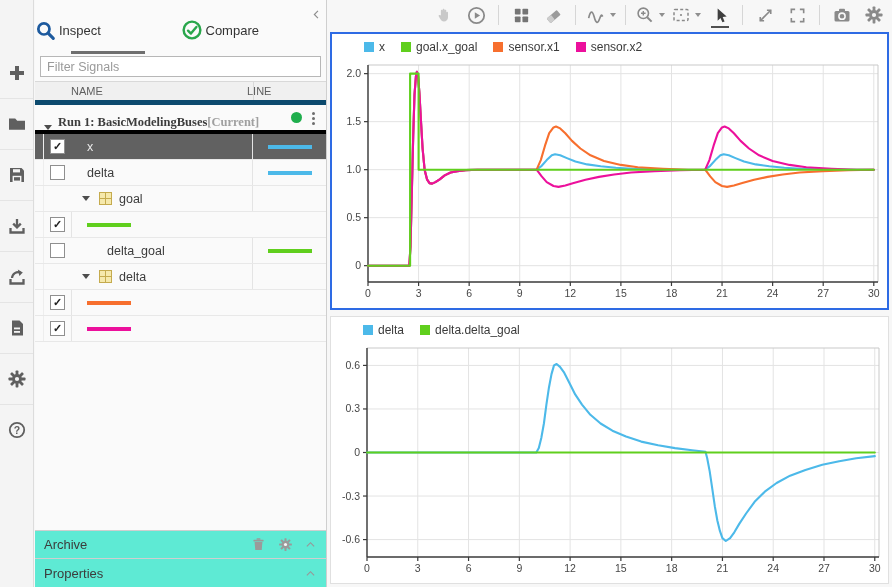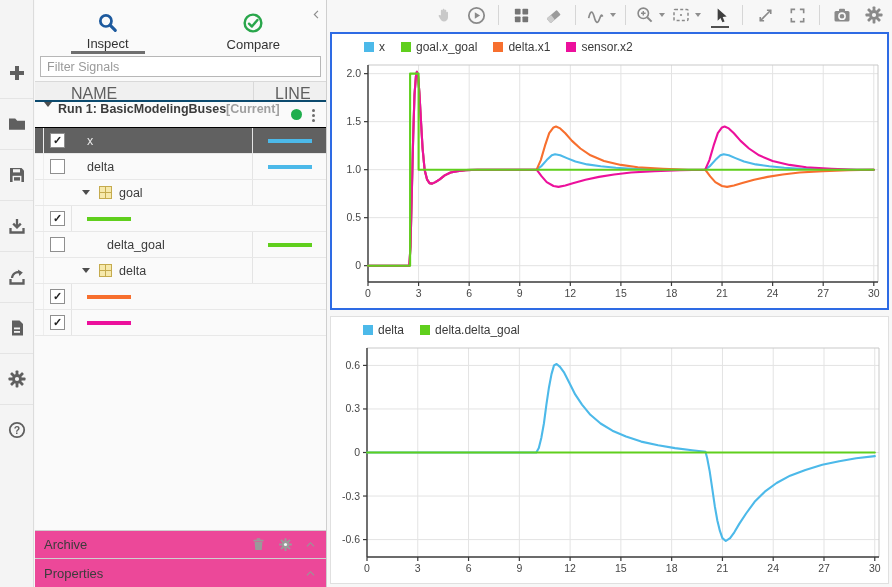--- a/index.html
+++ b/index.html
@@ -7,35 +7,35 @@
   .app{position:relative;width:892px;height:587px;background:#f7f7f7;overflow:hidden;color:#3c3c3c;font-size:13px;}
 
   
   .rail{position:absolute;left:0;top:0;width:34px;height:100%;background:#f4f4f4;border-right:1px solid #dcdcdc;box-sizing:border-box;padding-top:48px;}
   .rail-btn{height:50px;display:flex;align-items:center;justify-content:center;cursor:pointer;}
   .rail-btn + .rail-btn{border-top:1px solid #e4e4e4;}
 
   
   .sidebar{position:absolute;left:35px;top:0;width:292px;height:100%;background:#fafafa;border-right:1px solid #cfcfcf;box-sizing:border-box;}
   .tabs{height:54px;display:flex;position:relative;}
-  .tab{flex:1;display:flex;flex-direction:column;align-items:center;padding-top:12px;gap:3px;position:relative;cursor:pointer;}
+  .tab{flex:1;display:flex;align-items:center;padding-top:6px;gap:3px;position:relative;cursor:pointer;}
   .tab .tlabel{font-size:13px;color:#333;}
   .tab.active::after{content:"";position:absolute;bottom:0;left:50%;transform:translateX(-50%);width:74px;height:3px;background:#6f6f6f;}
   .collapse{position:absolute;right:3px;top:8px;cursor:pointer;}
 
   .filter-wrap{padding:2px 5px 4px 5px;}
   .filter-wrap input{width:100%;box-sizing:border-box;height:21px;border:1px solid #b7b7b7;padding:0 6px;font-size:12.5px;color:#333;background:#fff;outline:none;}
   .filter-wrap input::placeholder{color:#9a9a9a;}
 
-  .grid-head{height:18px;background:#f0f0f0;border-top:1px solid #d9d9d9;border-bottom:2px solid #0c4a6e;position:relative;font-size:16px;color:#5f5f5f;}
+  .grid-head{height:18px;background:#f0f0f0;border-top:1px solid #d9d9d9;border-bottom:5px solid #0c4a6e;position:relative;font-size:11px;color:#5f5f5f;}
   .grid-head .col-name{position:absolute;left:36px;top:3px;}
-  .grid-head .col-line{position:absolute;left:240px;top:3px;}
+  .grid-head .col-line{position:absolute;left:212px;top:3px;}
   .grid-head::after{content:"";position:absolute;left:218px;top:0;bottom:0;width:1px;background:#d9d9d9;}
 
-  .run-row{height:25px;display:flex;align-items:flex-start;border-bottom:1px solid #000000;position:relative;background:#fafafa;cursor:pointer;}
+  .run-row{height:25px;display:flex;align-items:flex-end;border-bottom:4px solid #000000;position:relative;background:#fafafa;cursor:pointer;font-family:Liberation Serif, serif;}
   .tcaret{width:0;height:0;border-left:4px solid transparent;border-right:4px solid transparent;border-top:5px solid #4d4d4d;margin:0 6px 0 9px;flex:none;}
   .run-label{font-weight:bold;font-size:12.5px;white-space:nowrap;overflow:hidden;max-width:228px;}
   .run-label .cur{color:#a0a0a0;}
   .run-dot{position:absolute;right:24px;top:7px;width:11px;height:11px;border-radius:50%;}
   .kebab{position:absolute;right:8px;top:6px;display:flex;flex-direction:column;gap:2px;cursor:pointer;padding:1px 3px;}
   .kebab i{width:3px;height:3px;border-radius:50%;background:#6d6d6d;}
 
   .srow{height:25px;display:flex;align-items:stretch;border-bottom:1px solid #e8e8e8;background:#fafafa;cursor:pointer;}
   .srow.sel{background:#616161;}
   .srow.sel .sname{color:#e9e9e9;}
@@ -46,21 +46,21 @@
   .sname{font-size:12.5px;color:#3c3c3c;white-space:nowrap;}
   .ind1 .namecell{padding-left:16px;}
   .ind2 .namecell{padding-left:36px;}
   .busrow .namecell{padding-left:2px;}
   .bus-ic{width:13px;height:13px;margin:0 7px 0 3px;background:#f6e9ac;border:1px solid #c5ab4e;box-sizing:border-box;position:relative;flex:none;}
   .bus-ic::before{content:"";position:absolute;left:5px;top:0;bottom:0;width:1px;background:#c5ab4e;}
   .bus-ic::after{content:"";position:absolute;top:5px;left:0;right:0;height:1px;background:#c5ab4e;}
   .linecell{width:73px;border-left:1px solid #e4e4e4;display:flex;align-items:center;justify-content:center;flex:none;}
   .swatch{width:44px;height:4px;}
 
-  .archive-bar,.props-bar{position:absolute;left:0;right:0;border-top:1px solid #cfcfcf;background:#ec4899;display:flex;align-items:center;padding:0 9px;box-sizing:border-box;margin-top:24px;}
+  .archive-bar,.props-bar{position:absolute;left:0;right:0;border-top:1px solid #cfcfcf;background:#5eead4;display:flex;align-items:center;padding:0 9px;box-sizing:border-box;margin-top:24px;}
   .archive-bar{bottom:29px;height:28px;}
   .props-bar{bottom:0;height:29px;}
   .bar-lbl{flex:1;font-size:13px;color:#3c3c3c;}
   .bar-ic{margin-left:11px;display:flex;align-items:center;cursor:pointer;}
 
   
   .main{position:absolute;left:328px;top:0;right:0;bottom:0;background:#f7f7f7;}
   .toolbar{height:30px;display:flex;align-items:center;justify-content:flex-end;gap:6px;padding-right:5px;}
   .tbtn{min-width:26px;height:24px;display:flex;align-items:center;justify-content:center;position:relative;cursor:pointer;}
   .tbtn.active::after{content:"";position:absolute;left:4px;right:4px;bottom:-1px;height:2px;background:#4f4f4f;}
@@ -425,21 +425,21 @@
           <span class="lg-item">
             <span class="lg-box" style="background: rgb(76, 185, 233);"></span>
             <span>x</span>
           </span>
           <span class="lg-item">
             <span class="lg-box" style="background: rgb(96, 207, 29);"></span>
             <span>goal.x_goal</span>
           </span>
           <span class="lg-item">
             <span class="lg-box" style="background: rgb(247, 111, 46);"></span>
-            <span>delta.x1</span>
+            <span>sensor.x1</span>
           </span>
           <span class="lg-item">
             <span class="lg-box" style="background: rgb(236, 16, 156);"></span>
             <span>sensor.x2</span>
           </span>
         </div>
       <svg class="chart" id="svg1" width="555" height="246" viewBox="0 0 555 246">
           <rect x="36" y="5" width="510" height="217" fill="#ffffff"></rect>
           <line x1="36" y1="5" x2="36" y2="222" stroke="#e3e3e3" stroke-width="1"></line>
           <line x1="86.57851239669421" y1="5" x2="86.57851239669421" y2="222" stroke="#e3e3e3" stroke-width="1"></line>

